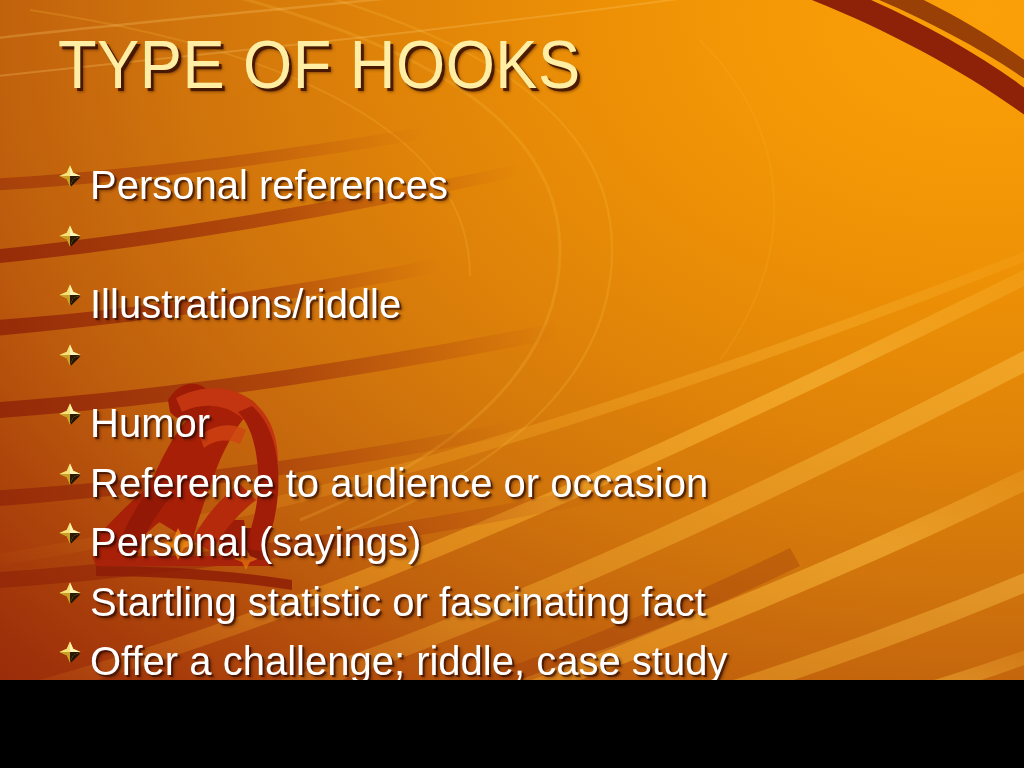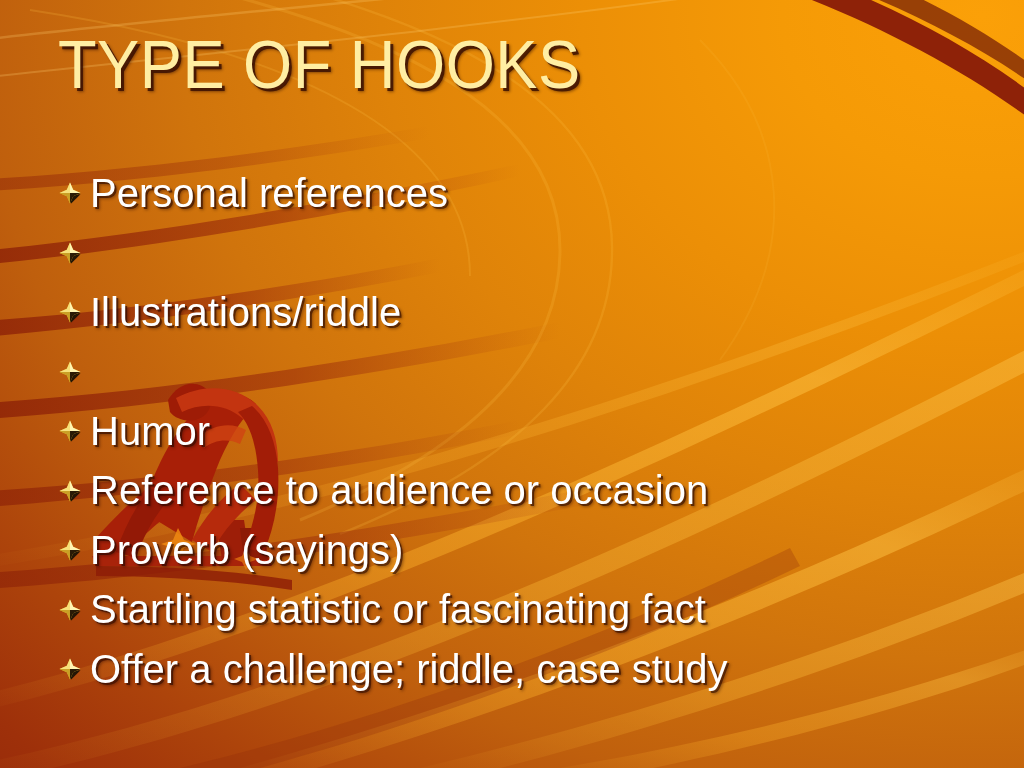--- a/index.html
+++ b/index.html
@@ -4,21 +4,21 @@
 <title>Type of Hooks</title>
 <style>
   html, body {
     margin: 0;
     padding: 0;
     background: #000;
   }
   #slide {
     position: relative;
     width: 1024px;
-    height: 768px;
+    height: 680px;
     overflow: hidden;
     font-family: "Liberation Sans", sans-serif;
     
     background:
       radial-gradient(140% 150% at 96% 2%,
         #fba008 0%,
         #f59a06 14%,
         #ec8f06 28%,
         #df8309 42%,
         #d0740c 56%,
@@ -60,21 +60,20 @@
     top: 163px;
     width: 940px;
     list-style: none;
     margin: 0;
     padding: 0;
   }
   .bullet-row {
     position: relative;
     height: 59.5px;
     display: flex;
-    align-items: center;
   }
   .bullet-marker {
     position: relative;
     flex: 0 0 auto;
     width: 24px;
     height: 24px;
     margin-right: 8px;
     margin-top: 1px;
   }
   .bullet-marker svg { display: block; width: 24px; height: 24px; }
@@ -279,21 +278,21 @@
       <span class="bullet-marker">
         <svg viewBox="0 0 24 24" xmlns="http://www.w3.org/2000/svg">
           <path d="M13.5 13.5 L22.5 13.2 L13.2 22.5 L11 19 Z" fill="#241505"></path>
           <path d="M12 1.5 L15.2 8.8 L22.5 12 L15.2 15.2 L12 22.5 L8.8 15.2 L1.5 12 L8.8 8.8 Z" fill="#e2bb2e"></path>
           <path d="M12 1.5 L15.2 8.8 L22.5 12 L12 12 Z" fill="#fff5b4"></path>
           <path d="M12 1.5 L8.8 8.8 L1.5 12 L12 12 Z" fill="#f6e07a"></path>
           <path d="M12 12 L22.5 12 L15.2 15.2 L12 22.5 Z" fill="#2a1a06"></path>
           <path d="M12 12 L1.5 12 L8.8 15.2 L12 22.5 Z" fill="#caa026"></path>
         </svg>
       </span>
-      <span class="bullet-text">Proverb (sayings)</span>
+      <span class="bullet-text">Personal (sayings)</span>
     </li>
 
     <li class="bullet-row">
       <span class="bullet-marker">
         <svg viewBox="0 0 24 24" xmlns="http://www.w3.org/2000/svg">
           <path d="M13.5 13.5 L22.5 13.2 L13.2 22.5 L11 19 Z" fill="#241505"></path>
           <path d="M12 1.5 L15.2 8.8 L22.5 12 L15.2 15.2 L12 22.5 L8.8 15.2 L1.5 12 L8.8 8.8 Z" fill="#e2bb2e"></path>
           <path d="M12 1.5 L15.2 8.8 L22.5 12 L12 12 Z" fill="#fff5b4"></path>
           <path d="M12 1.5 L8.8 8.8 L1.5 12 L12 12 Z" fill="#f6e07a"></path>
           <path d="M12 12 L22.5 12 L15.2 15.2 L12 22.5 Z" fill="#2a1a06"></path>

